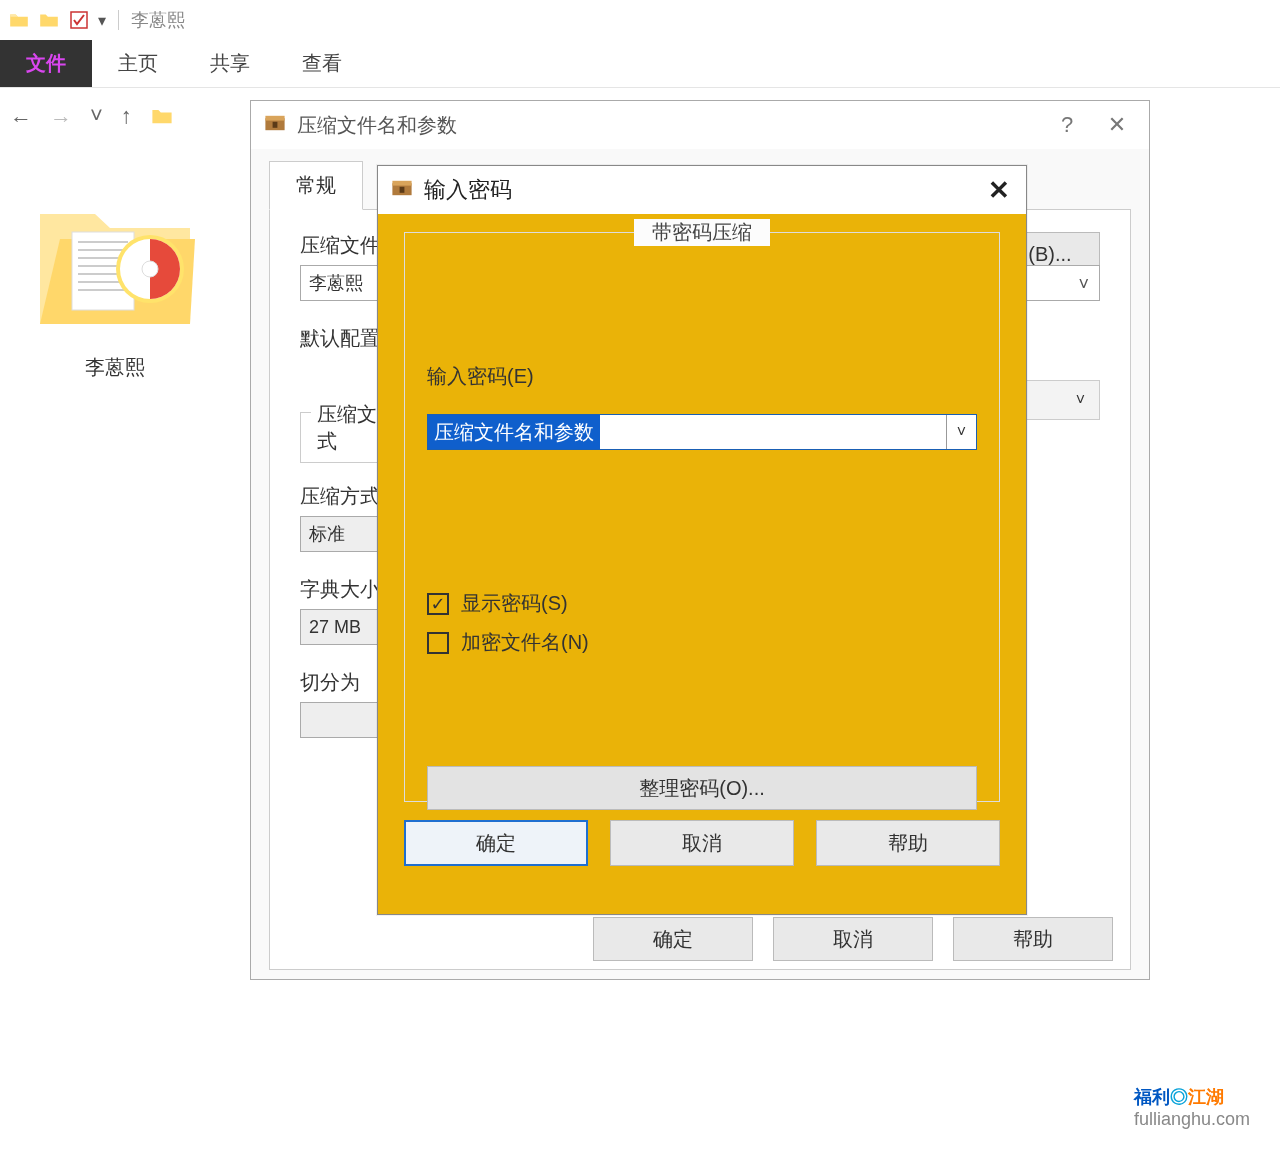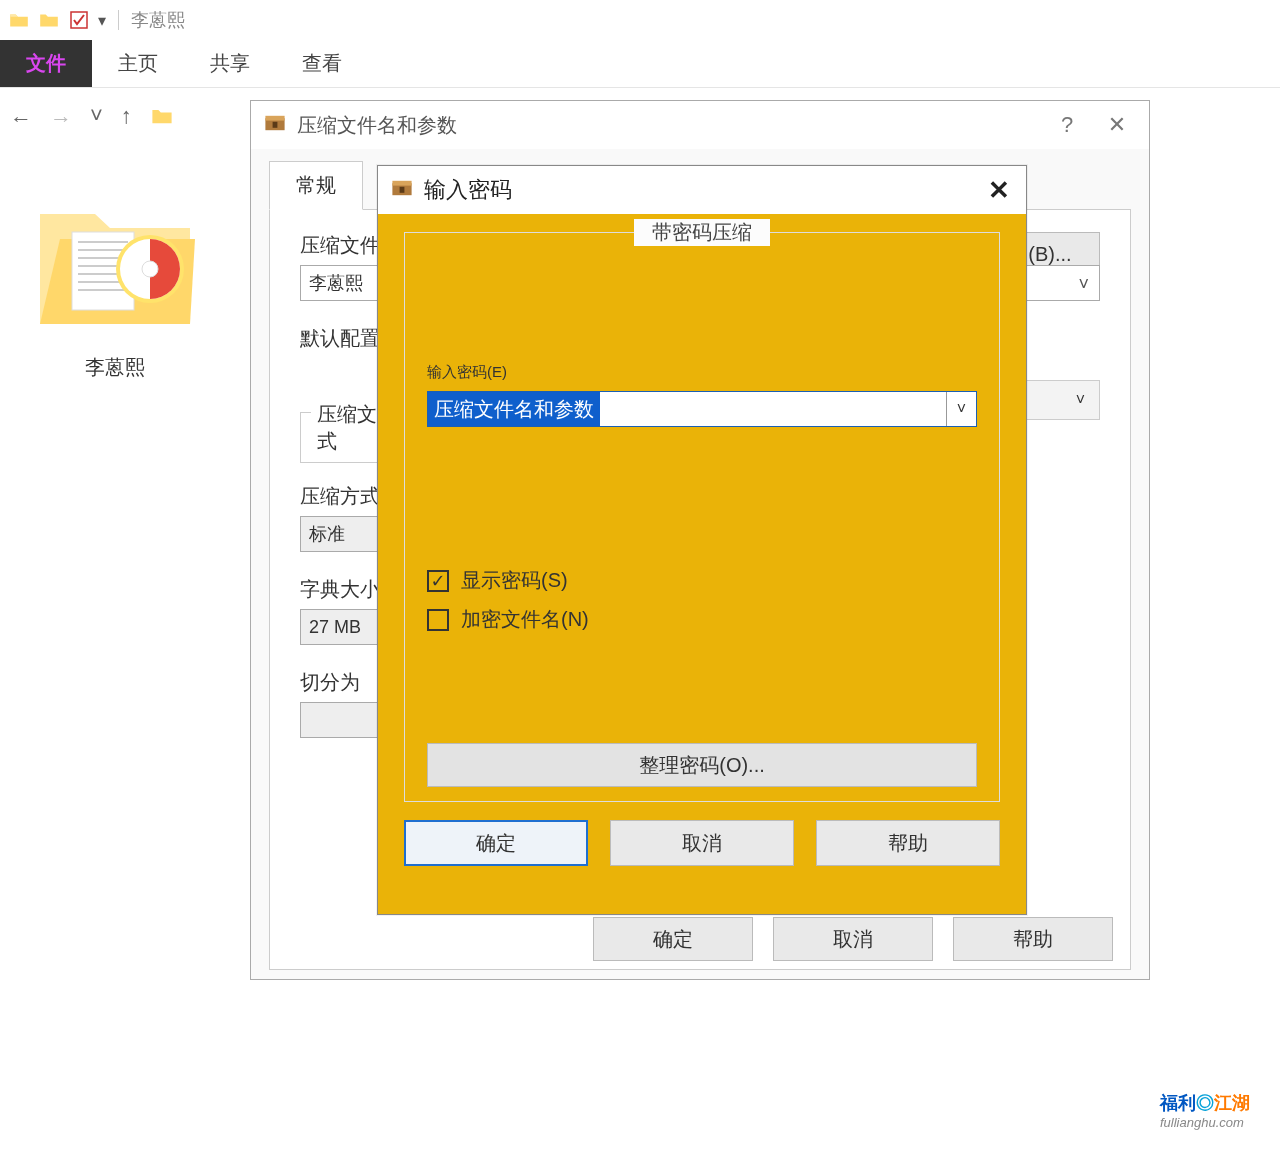--- a/index.html
+++ b/index.html
@@ -174,21 +174,21 @@
     height: 570px;
   }
   .d2-frame .legend {
     position:absolute;
     top:-14px; left:50%; transform:translateX(-50%);
     background:#fcfcfc;
     padding:0 18px;
     font-size:20px;
     color:#444;
   }
-  .d2-label { font-size:15px; margin-top: 110px; margin-bottom: 9px; }
+  .d2-label { font-size:20px; margin-top: 110px; margin-bottom: 24px; }
   .d2-combo {
     height: 36px;
     border:1px solid #1a5fb4;
     background:#fff;
     position:relative;
     display:flex; align-items:center;
   }
   .d2-combo .val {
     background:#0f5fcc;
     color:#fff;
@@ -220,21 +220,21 @@
     width: 190px; height:46px;
     background:#e9e9e9; border:1px solid #bbb;
     display:flex; align-items:center; justify-content:center;
     font-size:20px;
   }
   .d2-btn.primary { border:2px solid #1f6fd0; background:#eef3f9; }
   
   .watermark { position:absolute; right:30px; bottom:40px; font-size:18px; font-weight:bold; }
   .watermark .a { color:#0057c2; }
   .watermark .b { color:#ff7a00; }
-  .watermark .sub { display:block; font-size:13px; color:#888; font-weight:normal; text-align:left;font-style:italic; }
+  .watermark .sub { display:block; font-size:18px; color:#888; font-weight:normal; text-align:right; }
 </style>
 </head>
 <body>
 
 <div class="titlebar">
   <span class="qat-icon">
     <svg width="22" height="22" viewBox="0 0 20 20">
         <path fill="#ffd86b" d="M2 5h5l2 2h9v9H2z"></path>
         <path fill="#ffe9a8" d="M2 5h5l2 2H2z"></path>
       </svg>

